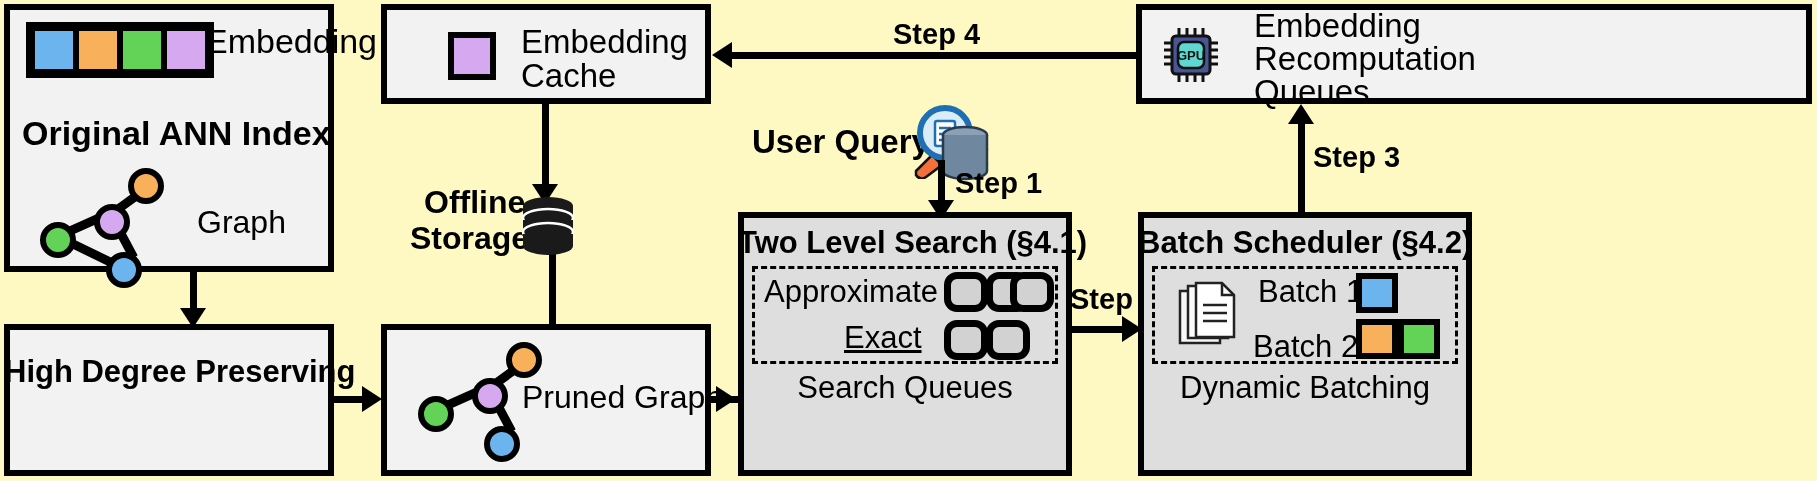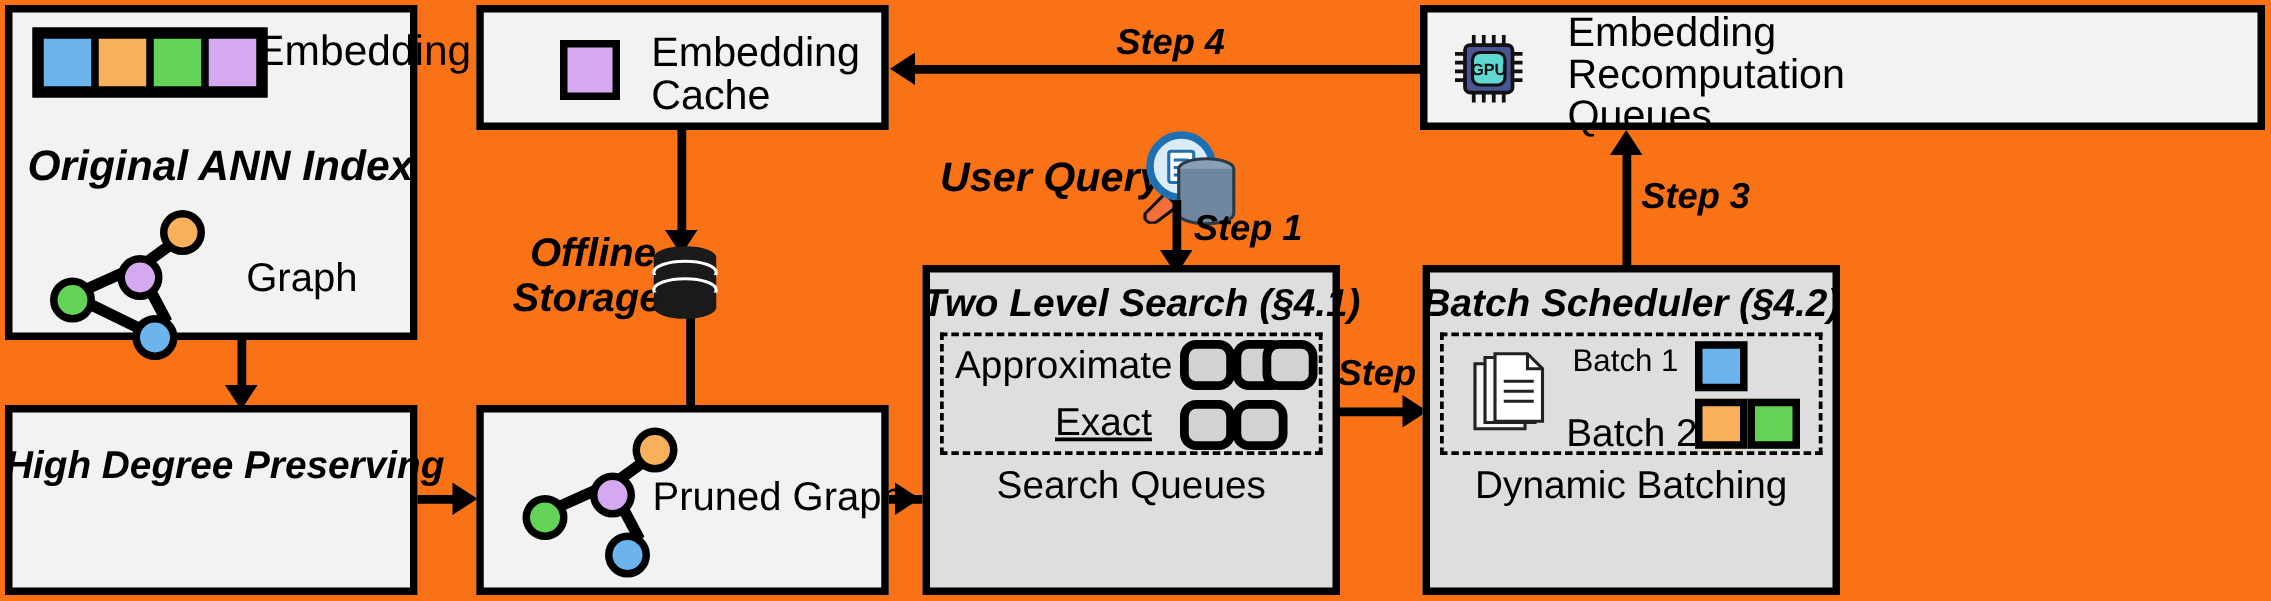--- a/index.html
+++ b/index.html
@@ -1,24 +1,24 @@
 <!DOCTYPE html>
 <html><head>
 <meta charset="utf-8">
 <style>
   html,body{margin:0;padding:0;background:#ffffff;}
   body{width:1817px;height:481px;font-family:"Liberation Sans",sans-serif;color:#000;}
-  #stage{position:relative;width:1817px;height:481px;overflow:hidden;background:#f97316;}
+  #stage{position:relative;width:1817px;height:481px;overflow:hidden;background:#fef9c3;}
 
   .box{position:absolute;box-sizing:border-box;border:6px solid #000;background:#f2f2f2;}
   .box.grey{background:#dedede;}
   .dashed{position:absolute;box-sizing:border-box;border:3px dashed #000;}
 
   .lbl{position:absolute;white-space:pre;line-height:1.12;}
-  .b{font-weight:bold;font-style:italic;}
+  .b{font-weight:bold;}
   .ctr{text-align:center;}
 
   
   .ln{position:absolute;background:#000;}
   .ah{position:absolute;width:0;height:0;}
   .ah.r{border-top:13px solid transparent;border-bottom:13px solid transparent;border-left:20px solid #000;}
   .ah.l{border-top:13px solid transparent;border-bottom:13px solid transparent;border-right:20px solid #000;}
   .ah.d{border-left:13px solid transparent;border-right:13px solid transparent;border-top:20px solid #000;}
   .ah.u{border-left:13px solid transparent;border-right:13px solid transparent;border-bottom:20px solid #000;}
 
@@ -160,21 +160,21 @@
   <svg style="position:absolute;left:1176px;top:281px;" width="62" height="68" viewBox="0 0 62 68">
     <path d="M4 10 h28 l12 12 v40 h-40 z" fill="#f7f7f7" stroke="#222" stroke-width="2.5"></path>
     <path d="M12 5 h28 l12 12 v40 h-40 z" fill="#fbfbfb" stroke="#222" stroke-width="2.5"></path>
     <path d="M20 2 h26 l12 12 v42 h-38 z" fill="#fff" stroke="#222" stroke-width="2.5"></path>
     <path d="M46 2 v12 h12" fill="none" stroke="#222" stroke-width="2.5"></path>
     <line x1="27" y1="24" x2="51" y2="24" stroke="#222" stroke-width="2.5"></line>
     <line x1="27" y1="32" x2="51" y2="32" stroke="#222" stroke-width="2.5"></line>
     <line x1="27" y1="40" x2="51" y2="40" stroke="#222" stroke-width="2.5"></line>
   </svg>
 
-  <div class="lbl" style="left:1258px;top:275px;font-size:25px;">Batch 1</div>
+  <div class="lbl" style="left:1258px;top:275px;font-size:31px;">Batch 1</div>
   <div class="swatch" style="left:1356px;top:273px;width:42px;height:40px;background:#6cb4ee;"></div>
 
   <div class="lbl" style="left:1253px;top:330px;font-size:31px;">Batch 2</div>
   <div class="swatch" style="left:1356px;top:319px;width:42px;height:40px;background:#f9b05a;"></div>
   <div class="swatch" style="left:1398px;top:319px;width:42px;height:40px;background:#63d357;"></div>
 
   <div class="lbl ctr" style="left:1138px;top:371px;width:334px;font-size:31px;">Dynamic Batching</div>
 
   <div class="ln" style="left:1298px;top:122px;width:7px;height:92px;"></div>
   <div class="ah u" style="left:1288px;top:104px;"></div>

